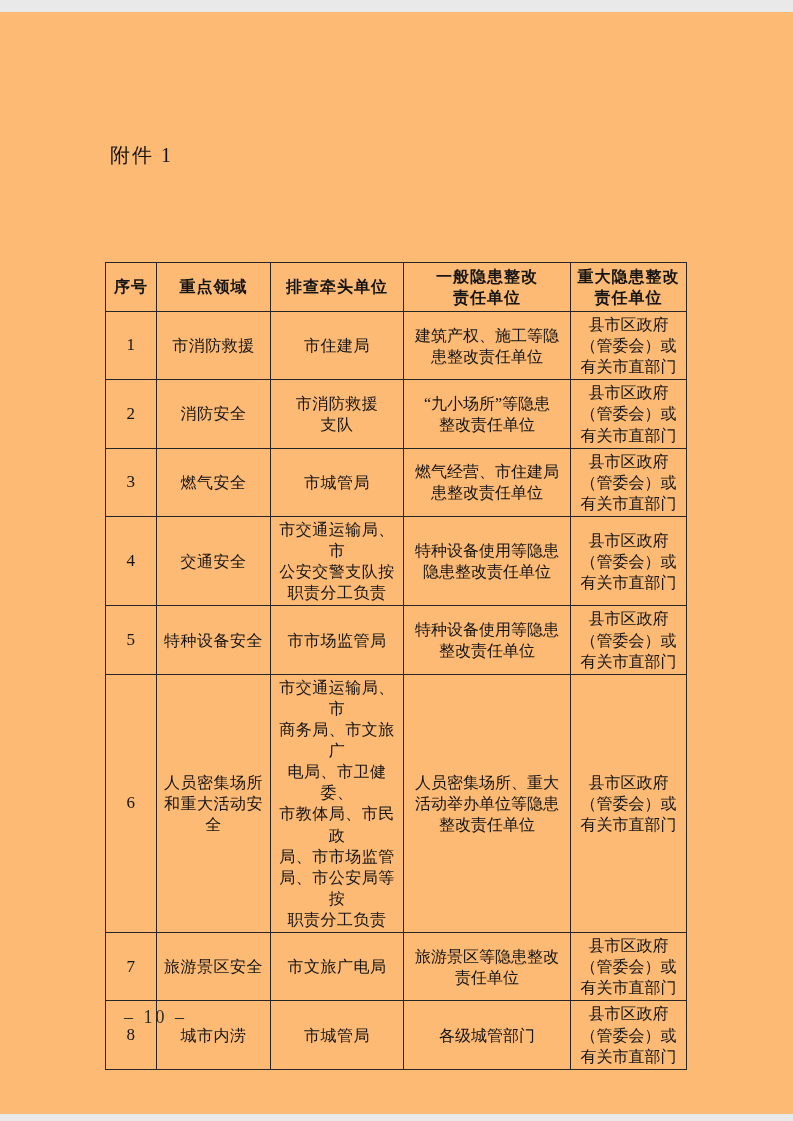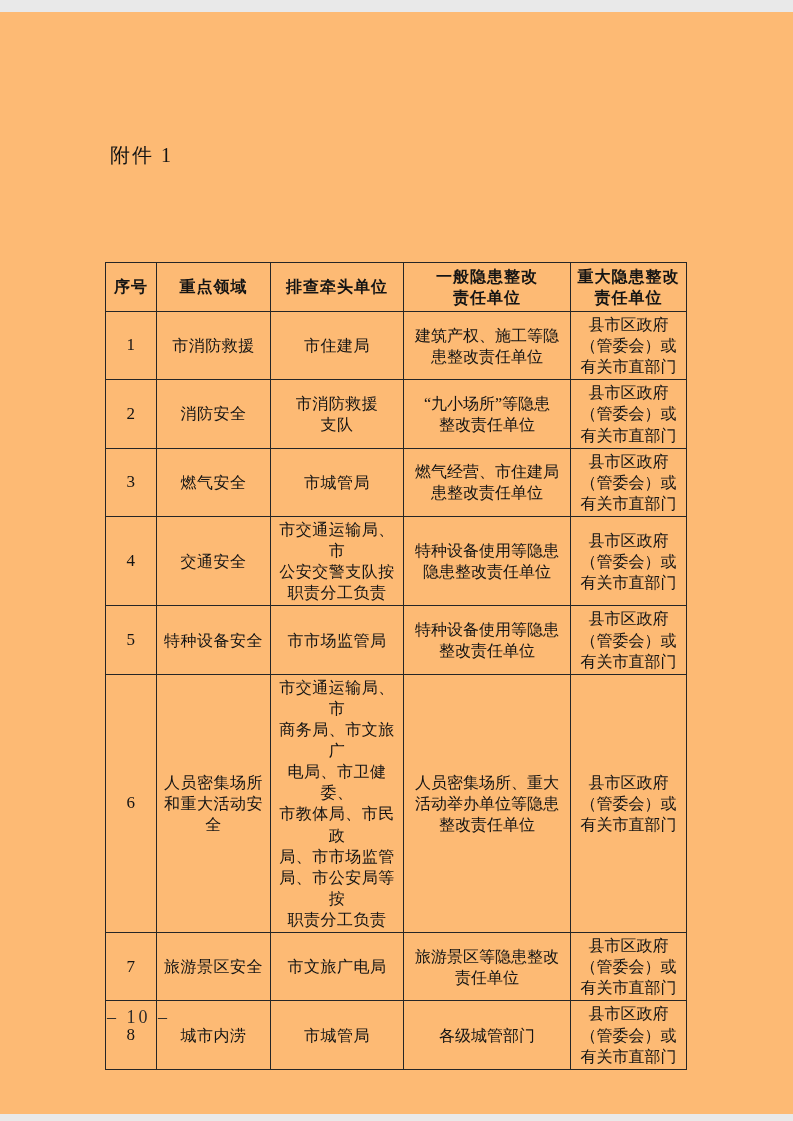--- a/index.html
+++ b/index.html
@@ -62,20 +62,21 @@
   tr.row-tall{height:162px;}
   td.col-seq{font-size:17px;}
   td.col-major{font-size:16px;letter-spacing:0;}
   td.col-general{letter-spacing:0;}
   .page-number{
     position:absolute;
     left:107px;top:995px;
     font-size:18px;
     letter-spacing:3px;
     color:#2b2b2b;
+    padding-left:17px;
   }
   .scan-shadow{
     position:absolute;
     left:28px;top:1106px;
     width:710px;height:2px;
     background:linear-gradient(to right,
       rgba(0,0,0,0) 0%,
       rgba(90,90,90,0.38) 6%,
       rgba(110,110,110,0.30) 45%,
       rgba(150,150,150,0.18) 75%,

